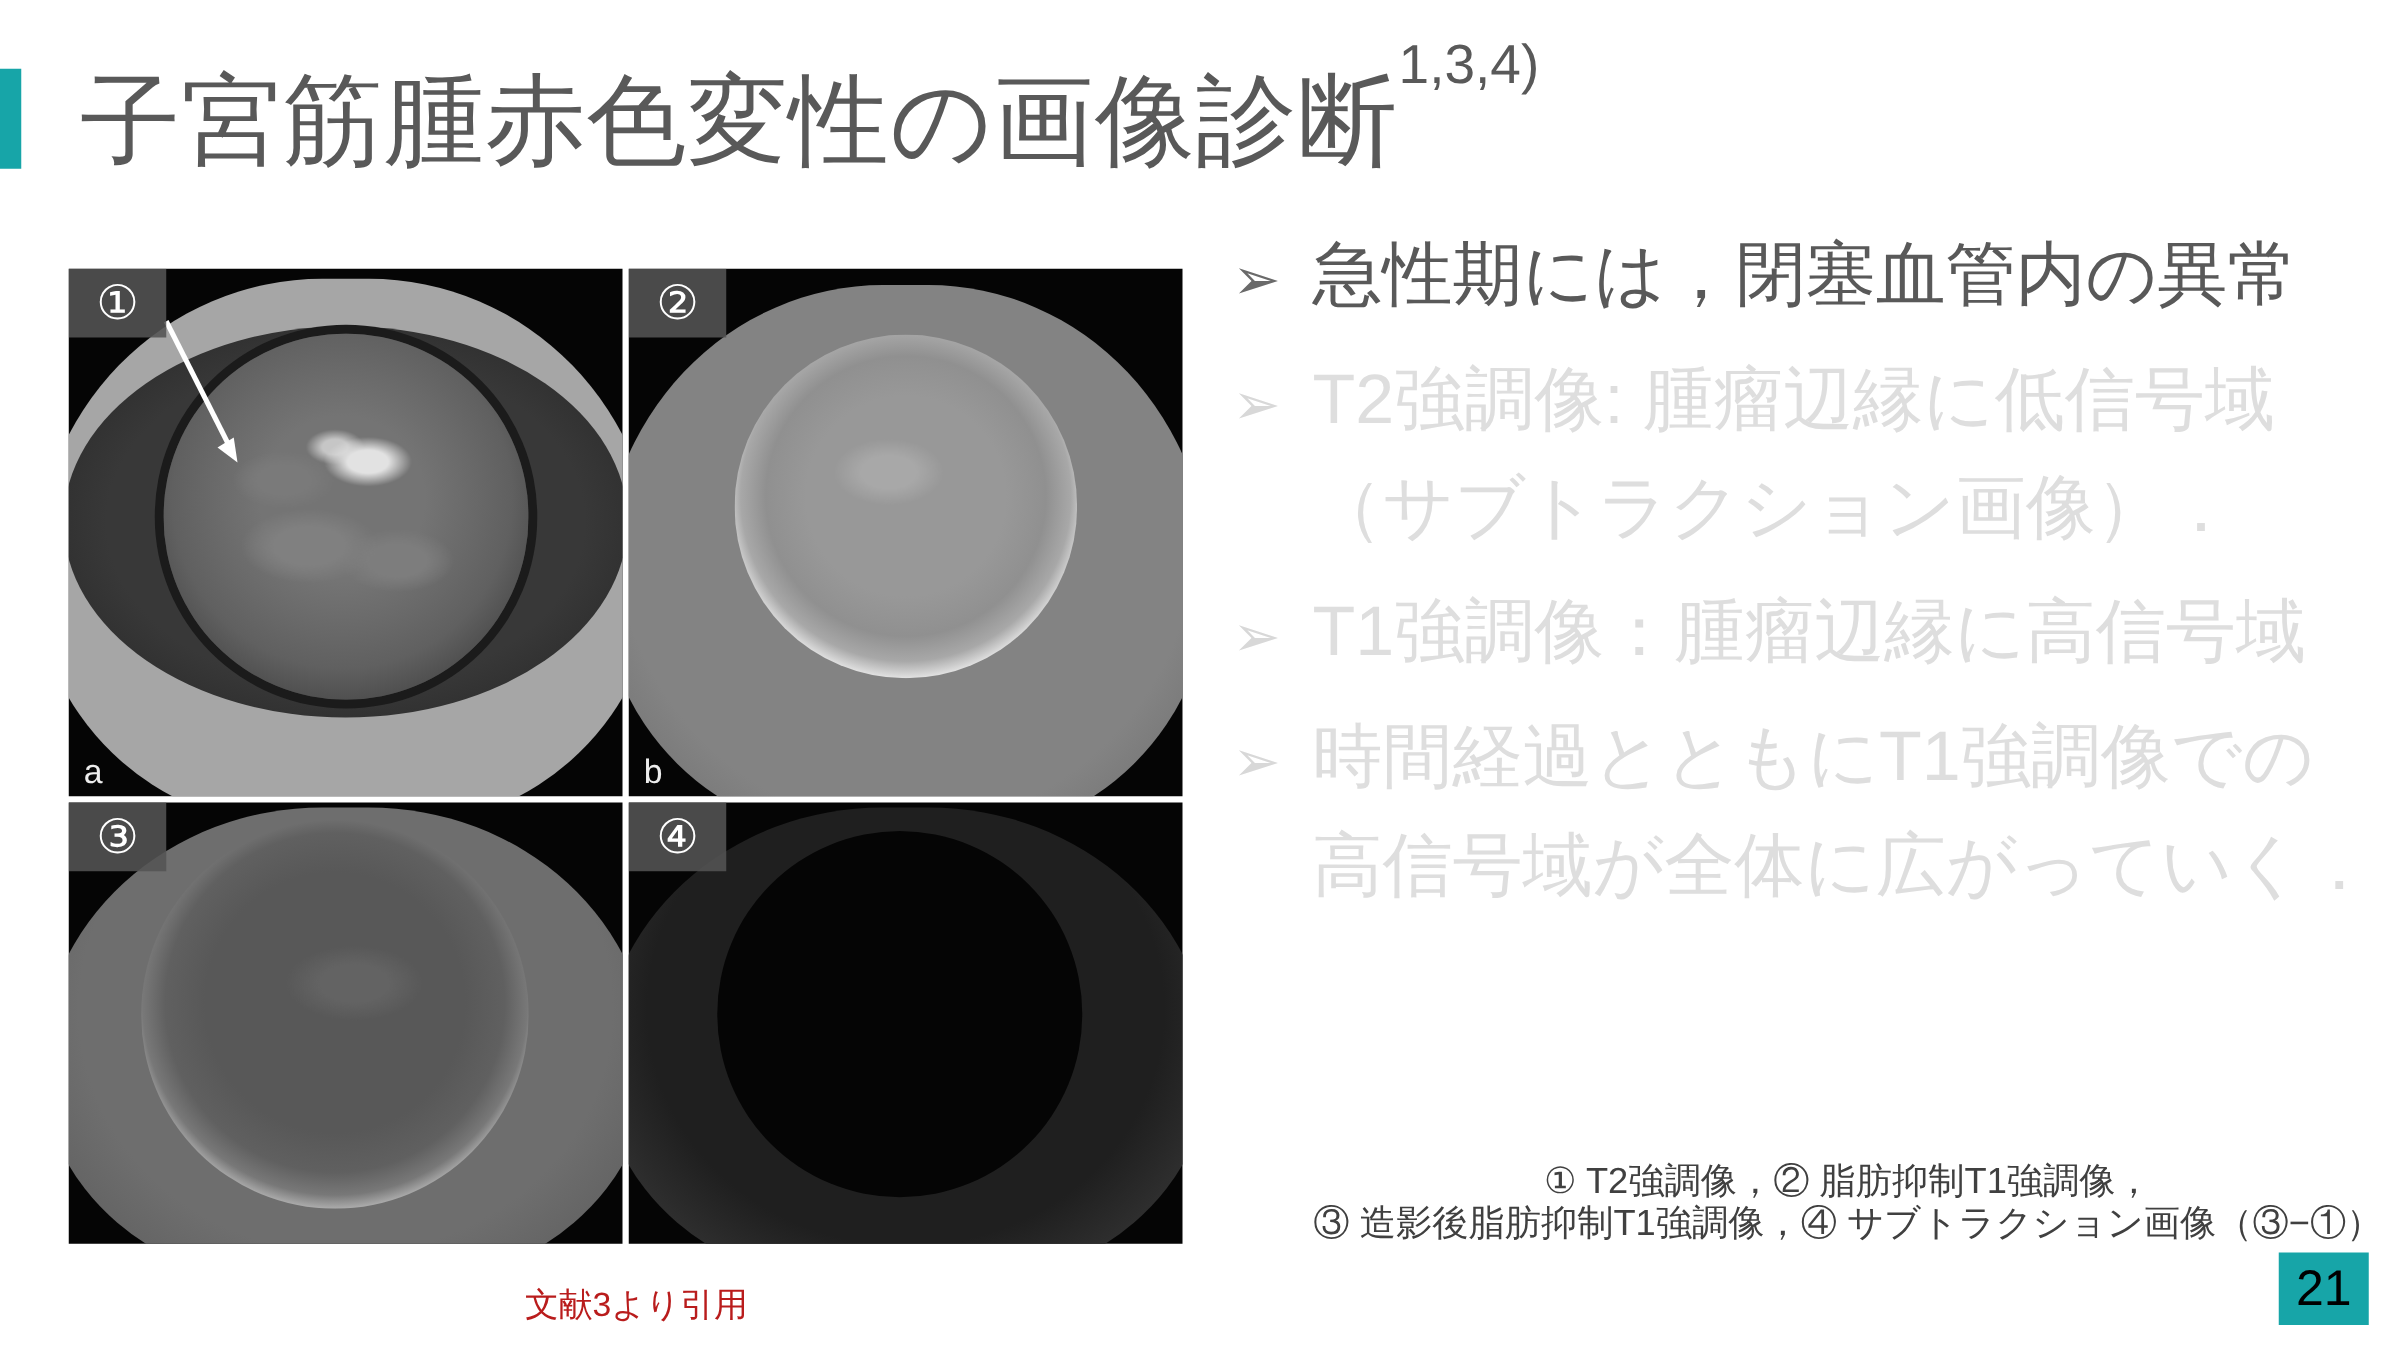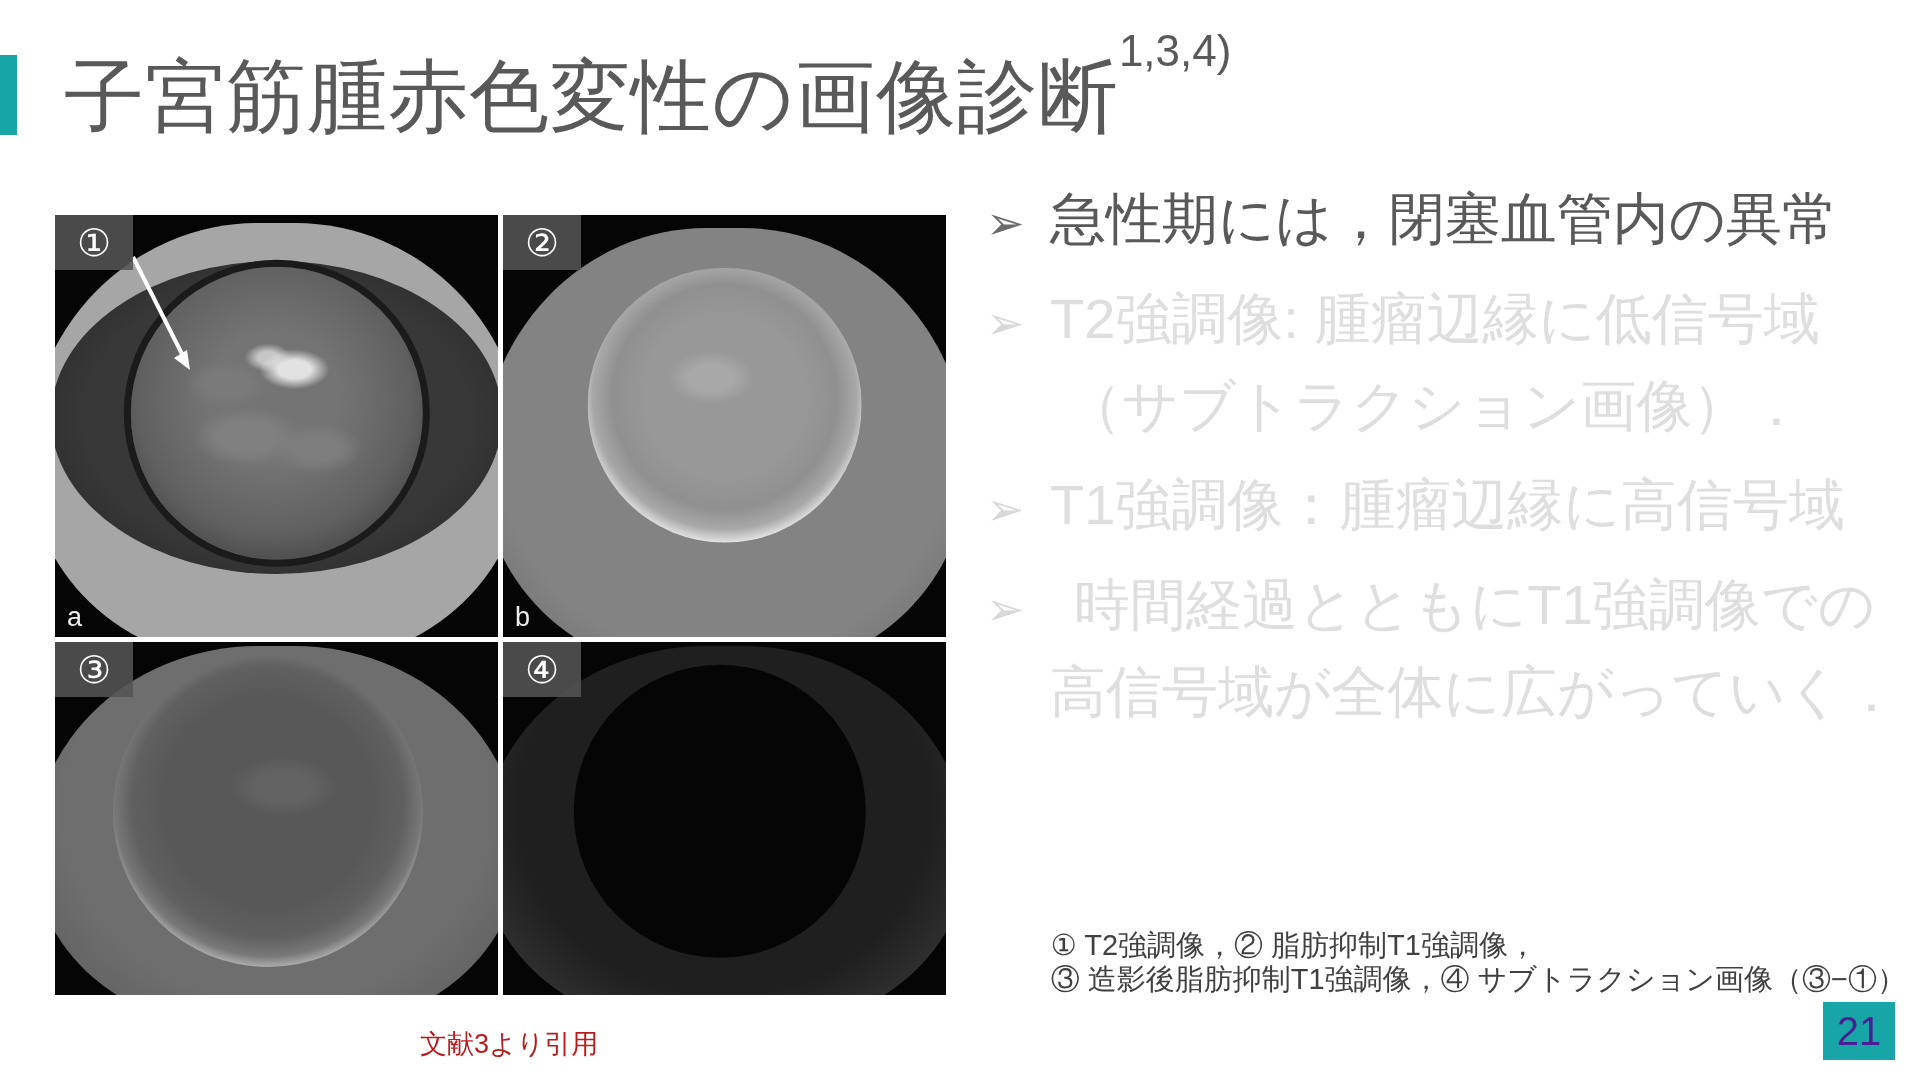--- a/index.html
+++ b/index.html
@@ -76,28 +76,28 @@
   .arrow-svg { position:absolute; left:0; top:0; z-index:2; }
 
   
   .bullets { position:absolute; left:986px; top:176px; width:934px; }
   .bullet { display:flex; gap:20px; margin-bottom:13px; font-size:56px; line-height:1.55; }
   .bullet .marker { flex:0 0 44px; font-size:46px; padding-top:12px; }
   .bullet.active { color:#595959; }
   .bullet.active .marker { color:#6a6a6a; }
   .bullet.dimmed { color:#dedede; }
   .bullet.dimmed .marker { color:#d8d8d8; }
-  .bullet .lines div { white-space:nowrap;text-align:center; }
+  .bullet .lines div { white-space:nowrap; }
 
   
-  .fig-caption { position:absolute; right:14px; top:928px; text-align:left;
+  .fig-caption { position:absolute; right:14px; top:928px; text-align:center;
                  font-size:29px; line-height:1.18; color:#404040; }
   .citation { position:absolute; left:420px; top:1026px; font-size:27px; color:#b91c1c; }
   .page-badge { position:absolute; right:25px; top:1002px; width:72px; height:58px;
-                background:#17a5a8; color:#4c1d95; font-size:40px;
+                background:#17a5a8; color:#000000; font-size:40px;
                 display:flex; align-items:center; justify-content:center; }
 </style>
 </head>
 <body>
 
 <div class="slide">
 
   <div class="accent-bar"></div>
   <h1 class="title"><span>子宮筋腫赤色変性の画像診断</span><sup>1,3,4)</sup></h1>
 

